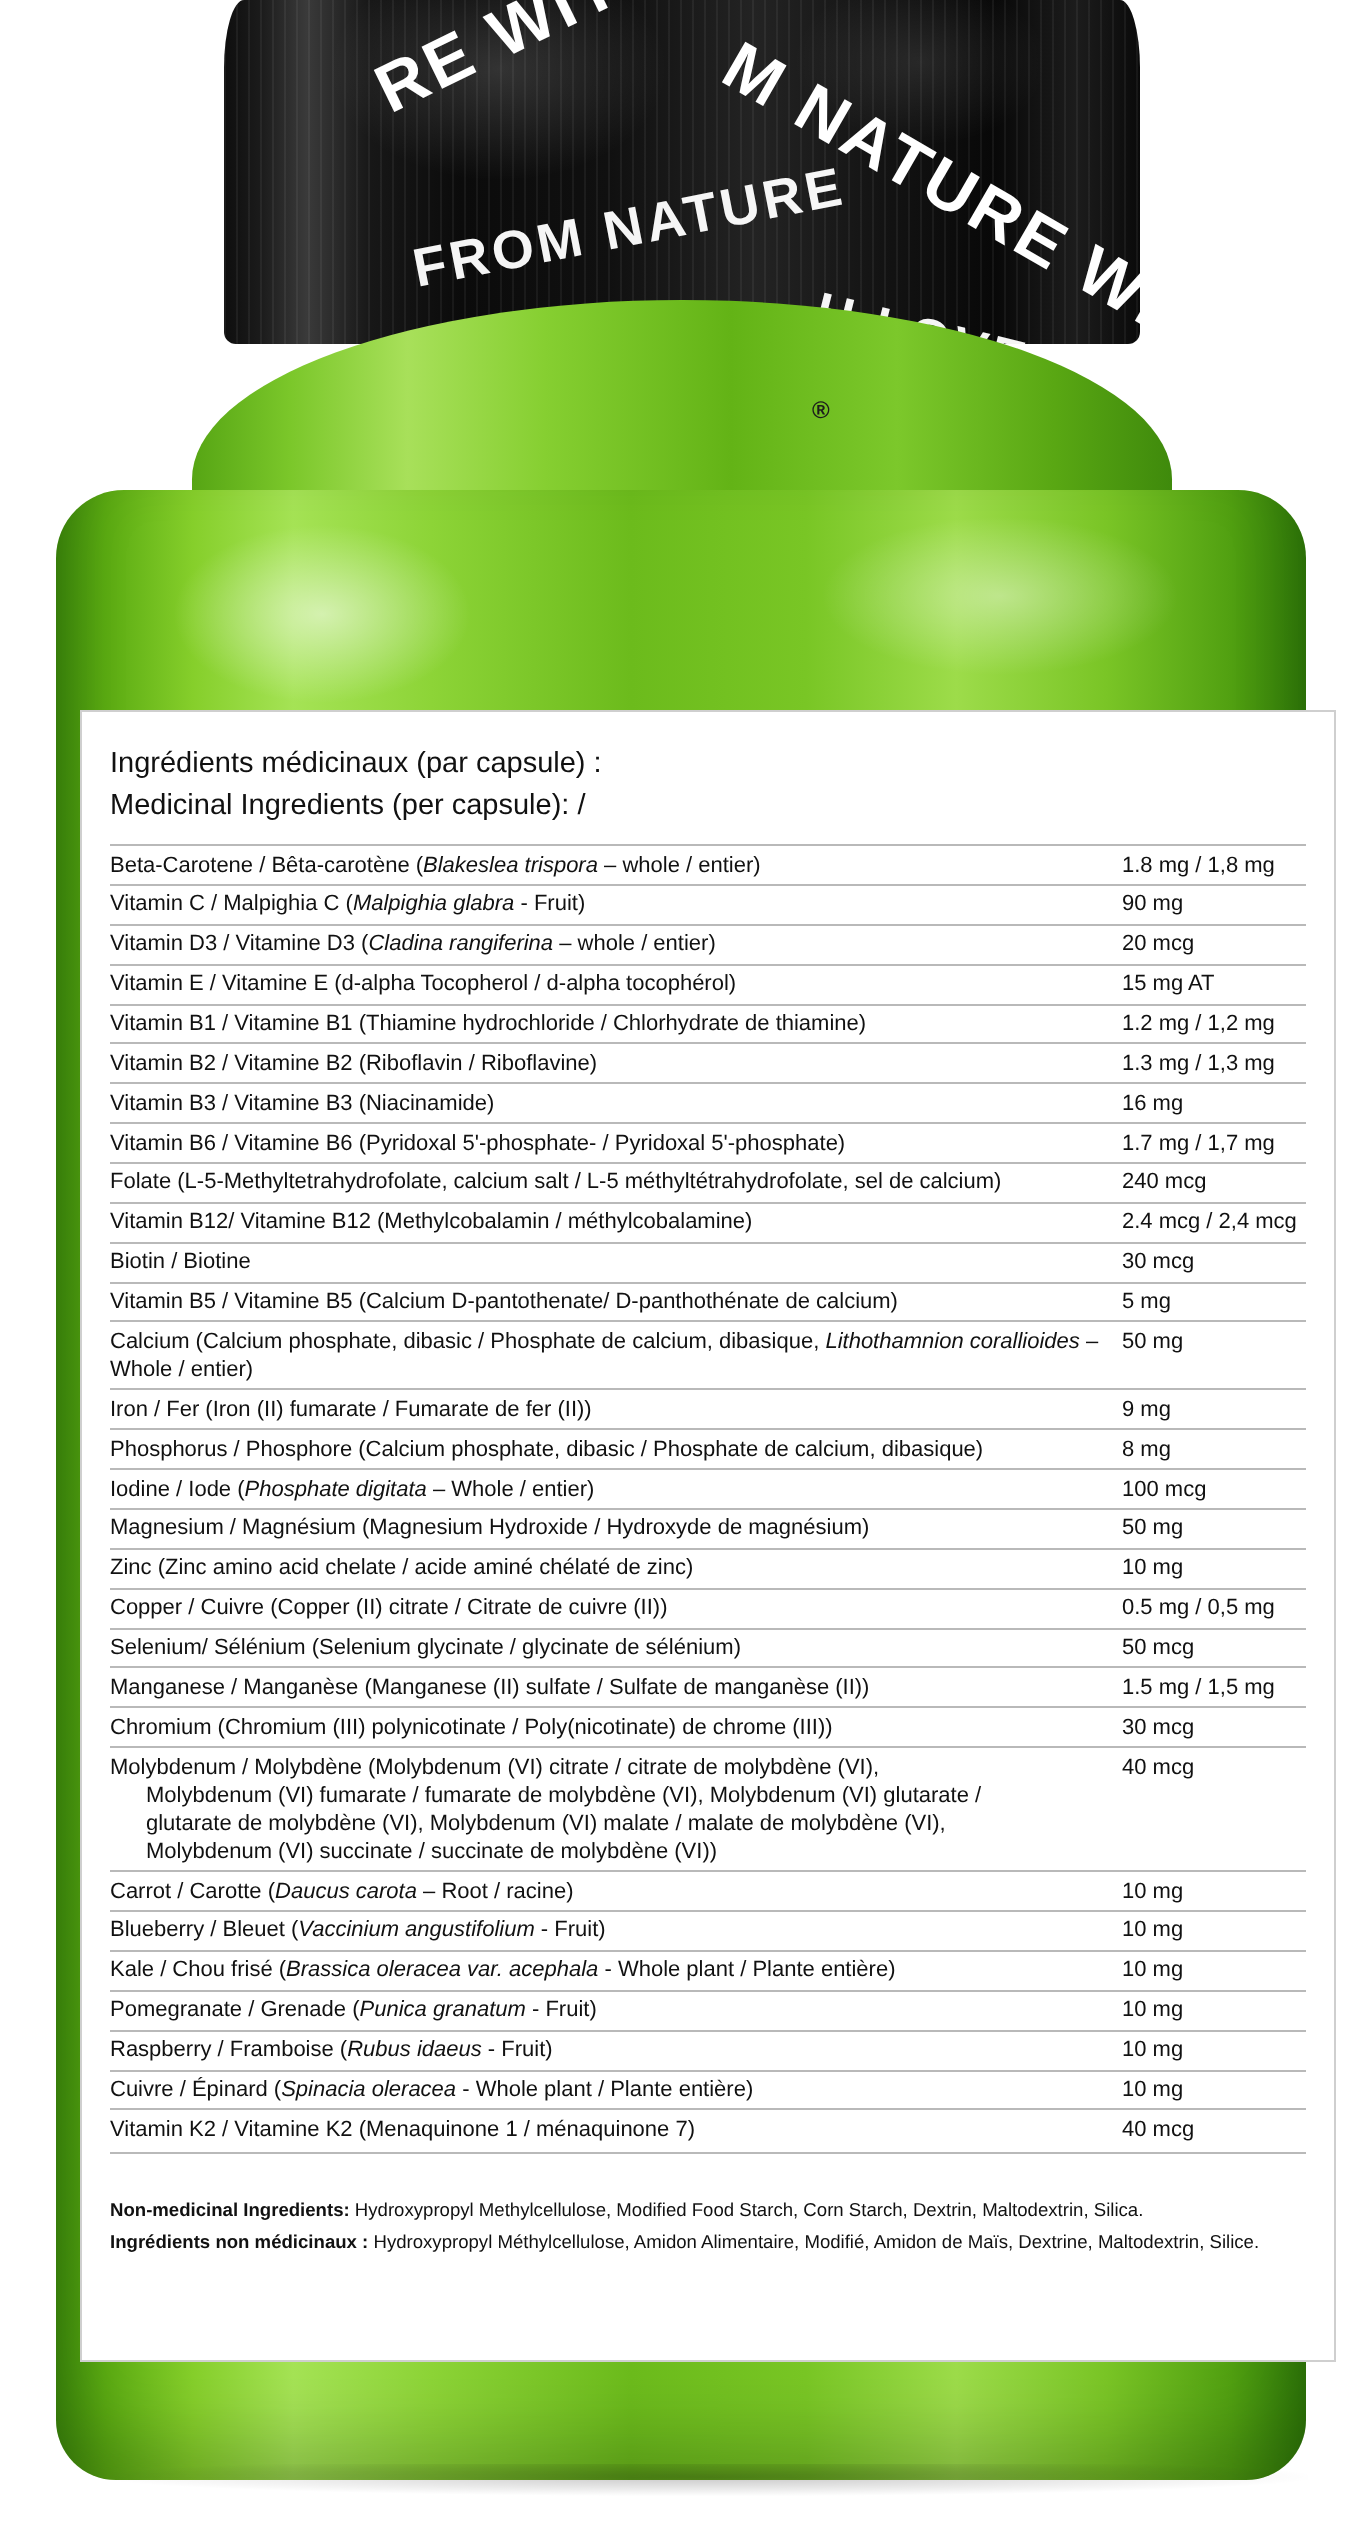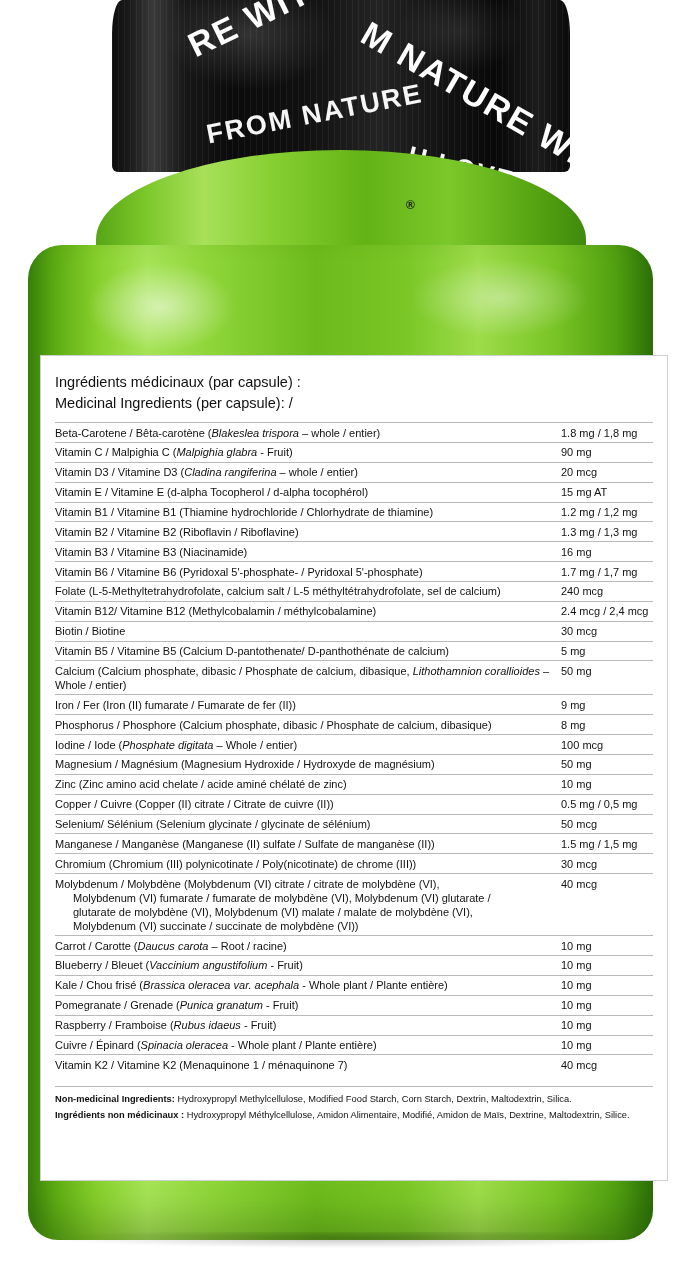--- a/index.html
+++ b/index.html
@@ -192,22 +192,22 @@
   table.ing td.name { padding-right: 8px; }
   table.ing td.amt {
     white-space: nowrap;
     width: 92px;
   }
   .ital { font-style: italic; }
   .indent { display: block; padding-left: 18px; }
 
   .nonmed {
     border-top: 1px solid #b9b9b9;
-    margin-top: 12px;
-    padding-top: 6px;
+    margin-top: 2px;
+    padding-top: 22px;
     font-size: 9.3px;
     line-height: 1.42;
     color: #111;
   }
   .nonmed .hd { font-weight: 700; }
   .nonmed p { margin: 0 0 3px 0; }
 
   
   .floor-shadow {
     position: absolute;

